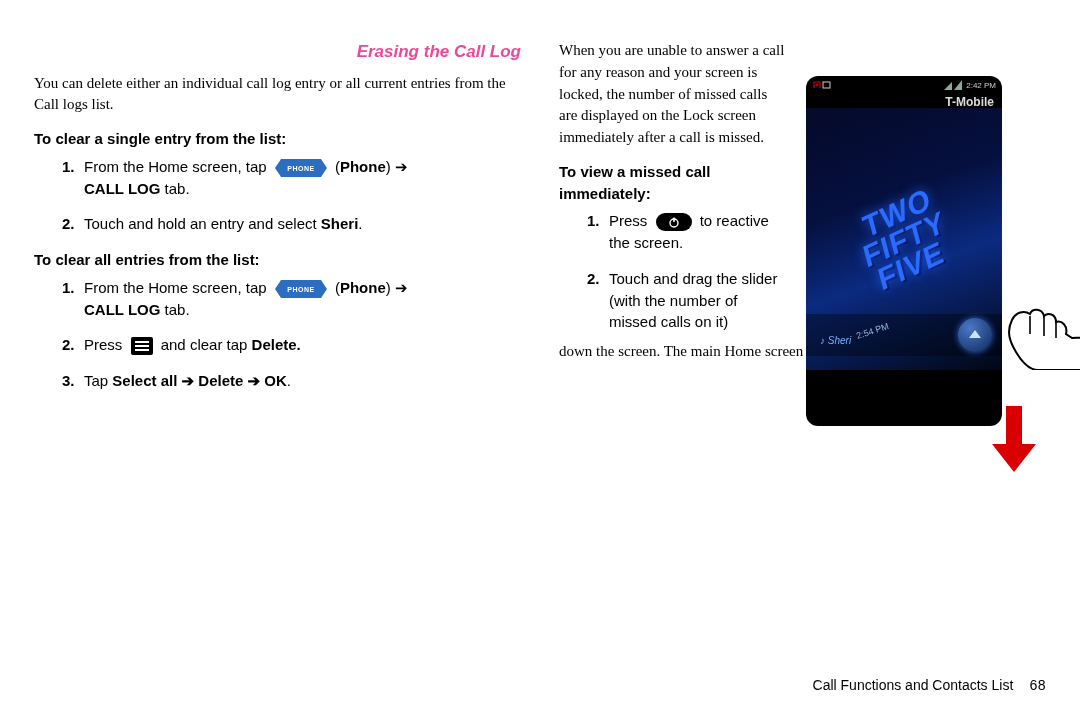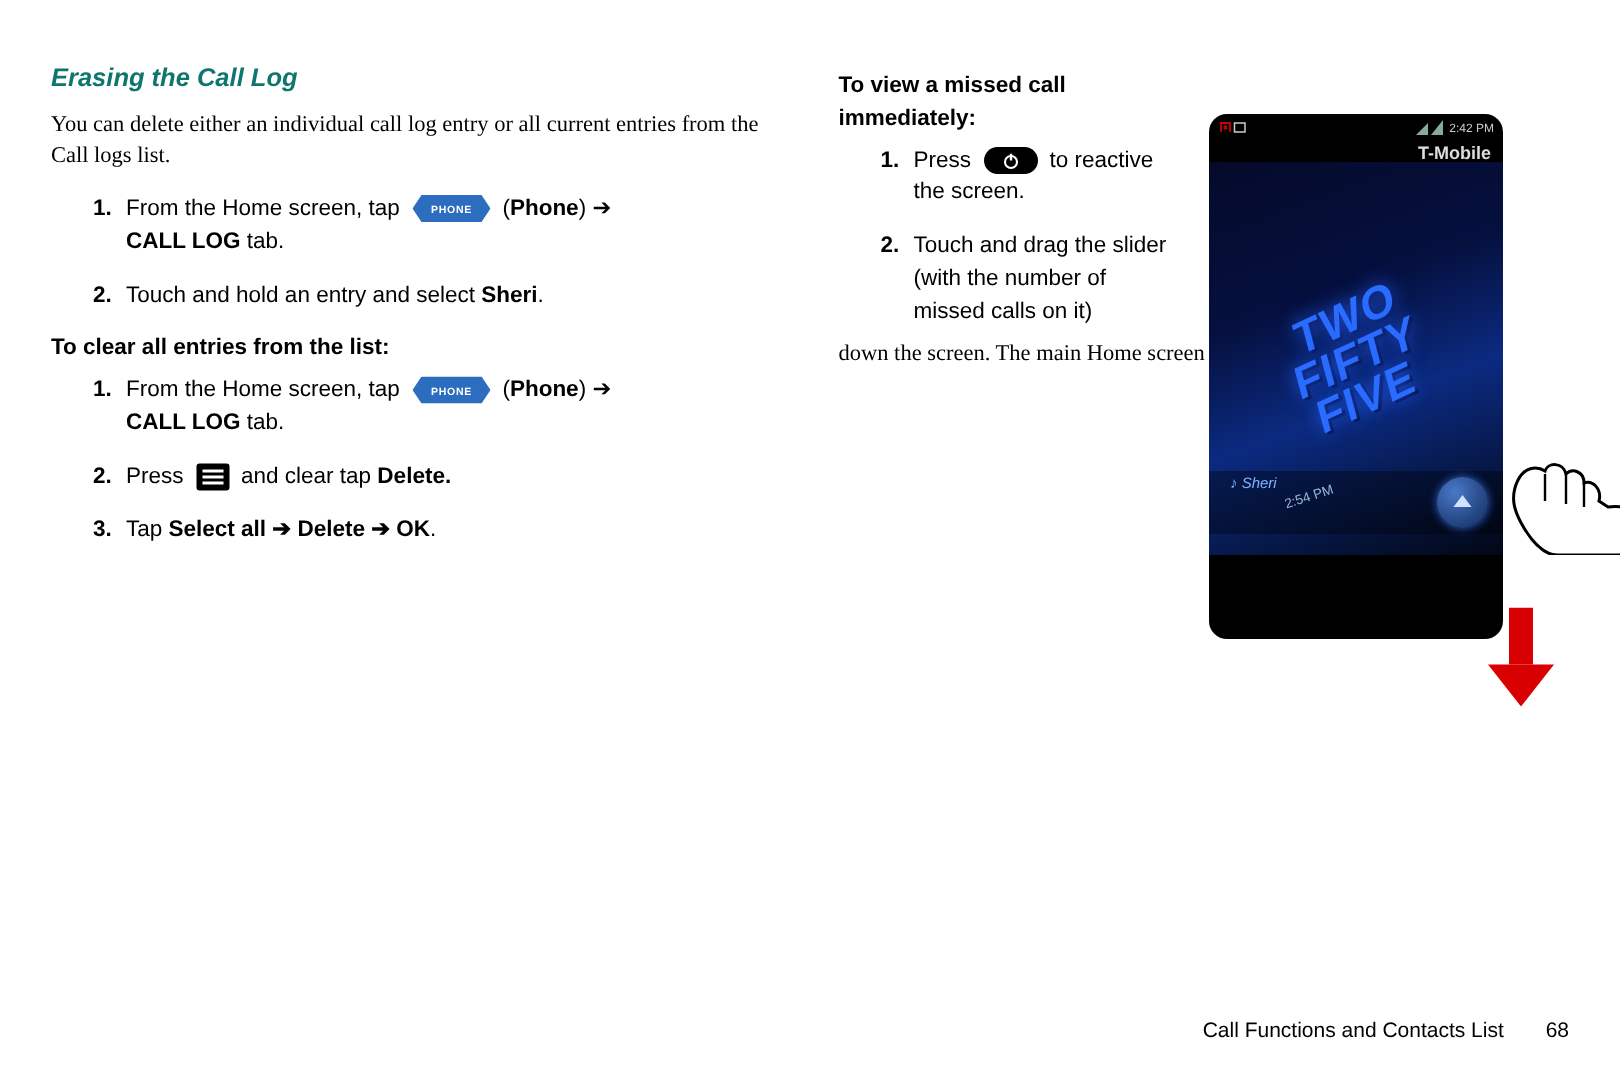--- a/index.html
+++ b/index.html
@@ -12,25 +12,26 @@
     font-size: 15px;
     line-height: 1.45;
   }
   .page {
     display: flex;
     padding: 40px 34px 60px 34px;
     gap: 38px;
   }
   .col { flex: 1; }
   h2.blue-heading {
-    color: #0f766e;
+    color: #ec4899;
     font-style: italic;
     font-weight: 700;
     font-size: 17px;
     margin: 0 0 8px 0;
+    text-align: right;
   }
   .para { margin: 0 0 12px 0; font-family: Liberation Serif, serif; }
   .sub-head {
     font-family: "Arial Narrow", Arial, sans-serif;
     font-weight: 700;
     font-size: 15px;
     margin: 6px 0 6px 0;
   }
   ol.steps {
     list-style: none;
@@ -135,21 +136,21 @@
     position: absolute; left: 0; right: 0; bottom: 14px; height: 42px;
     background: rgba(0,0,0,0.35);
   }
   .slider-knob {
     position:absolute; right:10px; top:4px;
     width:34px; height:34px; border-radius:50%;
     background: radial-gradient(circle at 35% 30%, #4a78c8, #0d2858);
     box-shadow: 0 0 6px rgba(60,120,255,0.8);
   }
   .slider-label {
-    position:absolute; left:14px; bottom:26px;
+    position:absolute; left:14px; bottom:8px;
     color:#7cb3ff; font-size:10px; font-style:italic;
   }
   .slider-time {
     position:absolute; left:50px; bottom:18px;
     color:#95b7d9; font-size:9px; transform: rotate(-18deg);
   }
   .hand {
     position:absolute;
     right:-48px; top:210px;
     width:100px; height:84px;
@@ -157,35 +158,36 @@
   .red-arrow {
     position:absolute;
     right:10px; bottom:-52px;
   }
 
   .footer {
     position: absolute;
     right: 34px; bottom: 24px;
     font-size: 14px;
   }
-  .footer .pn { margin-left: 24px; }
+  .footer .pn { margin-left: 12px; font-family: Liberation Mono, monospace; }
 
   
   .triangles { display:inline-block; }
   .triangles svg { display:block; }
 </style>
 </head>
 <body>
 
 <div class="page">
 
   <div class="col col-left">
     <h2 class="blue-heading">Erasing the Call Log</h2>
     <p class="para">You can delete either an individual call log entry or all current entries from the Call logs list.</p>
 
+    <div class="sub-head">To clear a single entry from the list:</div>
     <ol class="steps">
       <li>
         <span class="num">1.</span>
         <span class="body">
           <span>From the Home screen, tap </span>
           <span class="phone-tag">
             <svg width="52" height="18" viewBox="0 0 52 18">
               <polygon points="0,9 6,0 46,0 52,9 46,18 6,18" fill="#2c6dc0"></polygon>
               <text x="26" y="12" text-anchor="middle" fill="#fff" font-size="7" font-family="Arial" font-weight="700" letter-spacing="0.5">PHONE</text>
             </svg>
@@ -229,20 +231,21 @@
         <span class="body">
           <span>Tap </span><b>Select all ➔ Delete ➔ OK</b><span>.</span>
         </span>
       </li>
     </ol>
   </div>
 
   <div class="col col-right">
 
     <div class="wrap-text">
+      <p class="para">When you are unable to answer a call for any reason and your screen is locked, the number of missed calls are displayed on the Lock screen immediately after a call is missed.</p>
       <div class="sub-head">To view a missed call immediately:</div>
       <ol class="steps">
         <li>
           <span class="num">1.</span>
           <span class="body">
             <span>Press </span><span class="power-key">
               <svg width="12" height="12" viewBox="0 0 12 12">
                 <circle cx="6" cy="7" r="4" fill="none" stroke="#fff" stroke-width="1.4"></circle>
                 <line x1="6" y1="1.5" x2="6" y2="6" stroke="#fff" stroke-width="1.6"></line>
               </svg>

